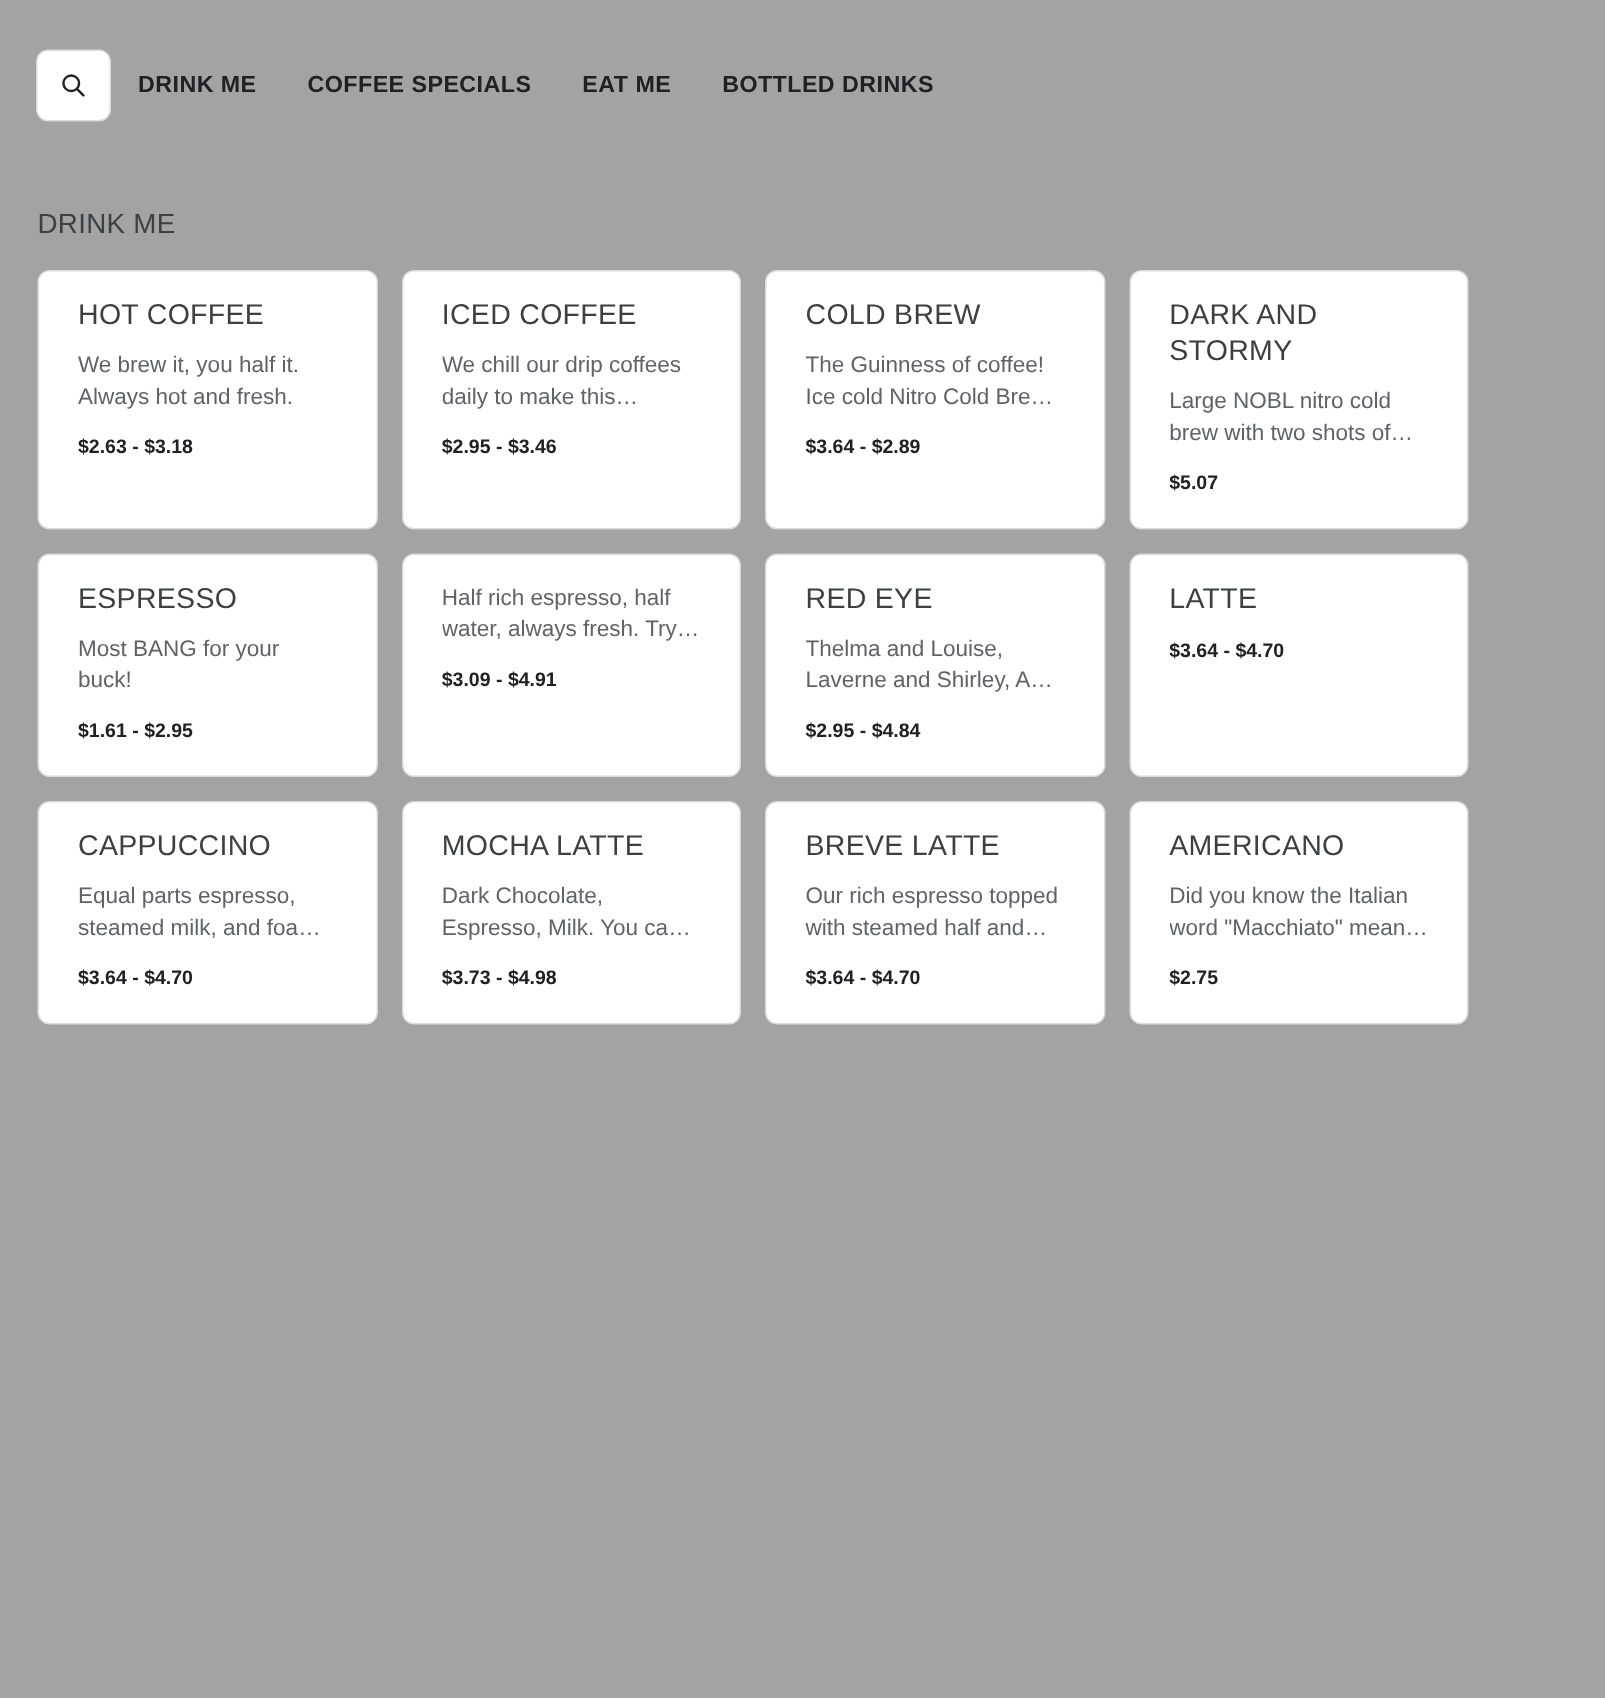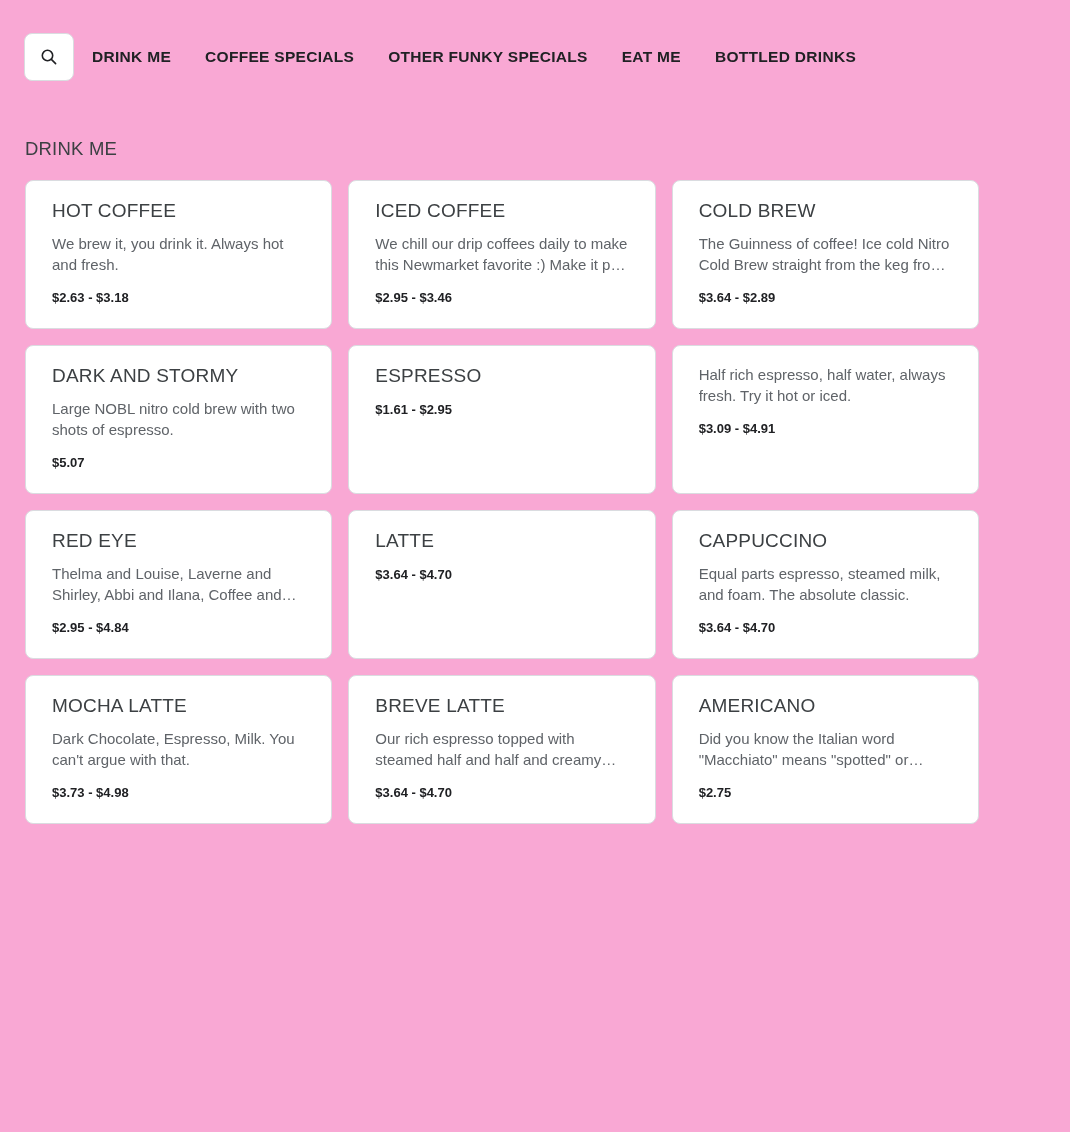--- a/index.html
+++ b/index.html
@@ -7,21 +7,21 @@
     margin: 0;
     padding: 0;
     background: #ffffff;
     width: 1070px;
     font-family: "Liberation Sans", "DejaVu Sans", sans-serif;
     color: #202124;
   }
   .page {
     width: 1070px;
     min-height: 1132px;
-    background: #f9a8d4;
+    background: #a3a3a3;
     overflow: hidden;
   }
 
   
   .topbar {
     display: flex;
     align-items: center;
     padding: 33px 24px 0 24px;
   }
   .search-btn {
@@ -60,21 +60,21 @@
     font-weight: 400;
     color: #3c4043;
     letter-spacing: 0.2px;
   }
 
   
   .grid {
     margin: 20px 25px 0 25px;
     width: 954px;
     display: grid;
-    grid-template-columns: 1fr 1fr 1fr;
+    grid-template-columns: 1fr 1fr 1fr 1fr;
     column-gap: 16px;
     row-gap: 16px;
   }
   .card {
     border: 1px solid #dadce0;
     border-radius: 8px;
     background: #ffffff;
     padding: 18px 26px;
     cursor: pointer;
   }
@@ -115,34 +115,33 @@
           <circle cx="7.5" cy="7.5" r="5.2" stroke="#202124" stroke-width="1.6"></circle>
           <line x1="11.6" y1="11.6" x2="15.6" y2="15.6" stroke="#202124" stroke-width="1.6" stroke-linecap="round"></line>
         </svg>
       </span>
     </button>
     <nav class="tabs">
     <a class="tab">DRINK ME</a>
 
     <a class="tab">COFFEE SPECIALS</a>
 
-    <a class="tab">OTHER FUNKY SPECIALS</a>
 
     <a class="tab">EAT ME</a>
 
     <a class="tab">BOTTLED DRINKS</a>
   </nav>
   </div>
 
   <h2 class="section-title">DRINK ME</h2>
 
   <div class="grid">
     <div class="card">
       <h3 class="card-title">HOT COFFEE</h3>
-      <p class="card-desc">We brew it, you drink it. Always hot and fresh.</p>
+      <p class="card-desc">We brew it, you half it. Always hot and fresh.</p>
       <div class="card-price">$2.63 - $3.18</div>
     </div>
 
     <div class="card">
       <h3 class="card-title">ICED COFFEE</h3>
       <p class="card-desc">We chill our drip coffees daily to make this Newmarket favorite :) Make it part of your summer routine.</p>
       <div class="card-price">$2.95 - $3.46</div>
     </div>
 
     <div class="card">
@@ -152,20 +151,21 @@
     </div>
 
     <div class="card">
       <h3 class="card-title">DARK AND STORMY</h3>
       <p class="card-desc">Large NOBL nitro cold brew with two shots of espresso.</p>
       <div class="card-price">$5.07</div>
     </div>
 
     <div class="card">
       <h3 class="card-title">ESPRESSO</h3>
+      <p class="card-desc">Most BANG for your buck!</p>
       <div class="card-price">$1.61 - $2.95</div>
     </div>
 
     <div class="card">
       <p class="card-desc">Half rich espresso, half water, always fresh. Try it hot or iced.</p>
       <div class="card-price">$3.09 - $4.91</div>
     </div>
 
     <div class="card">
       <h3 class="card-title">RED EYE</h3>

